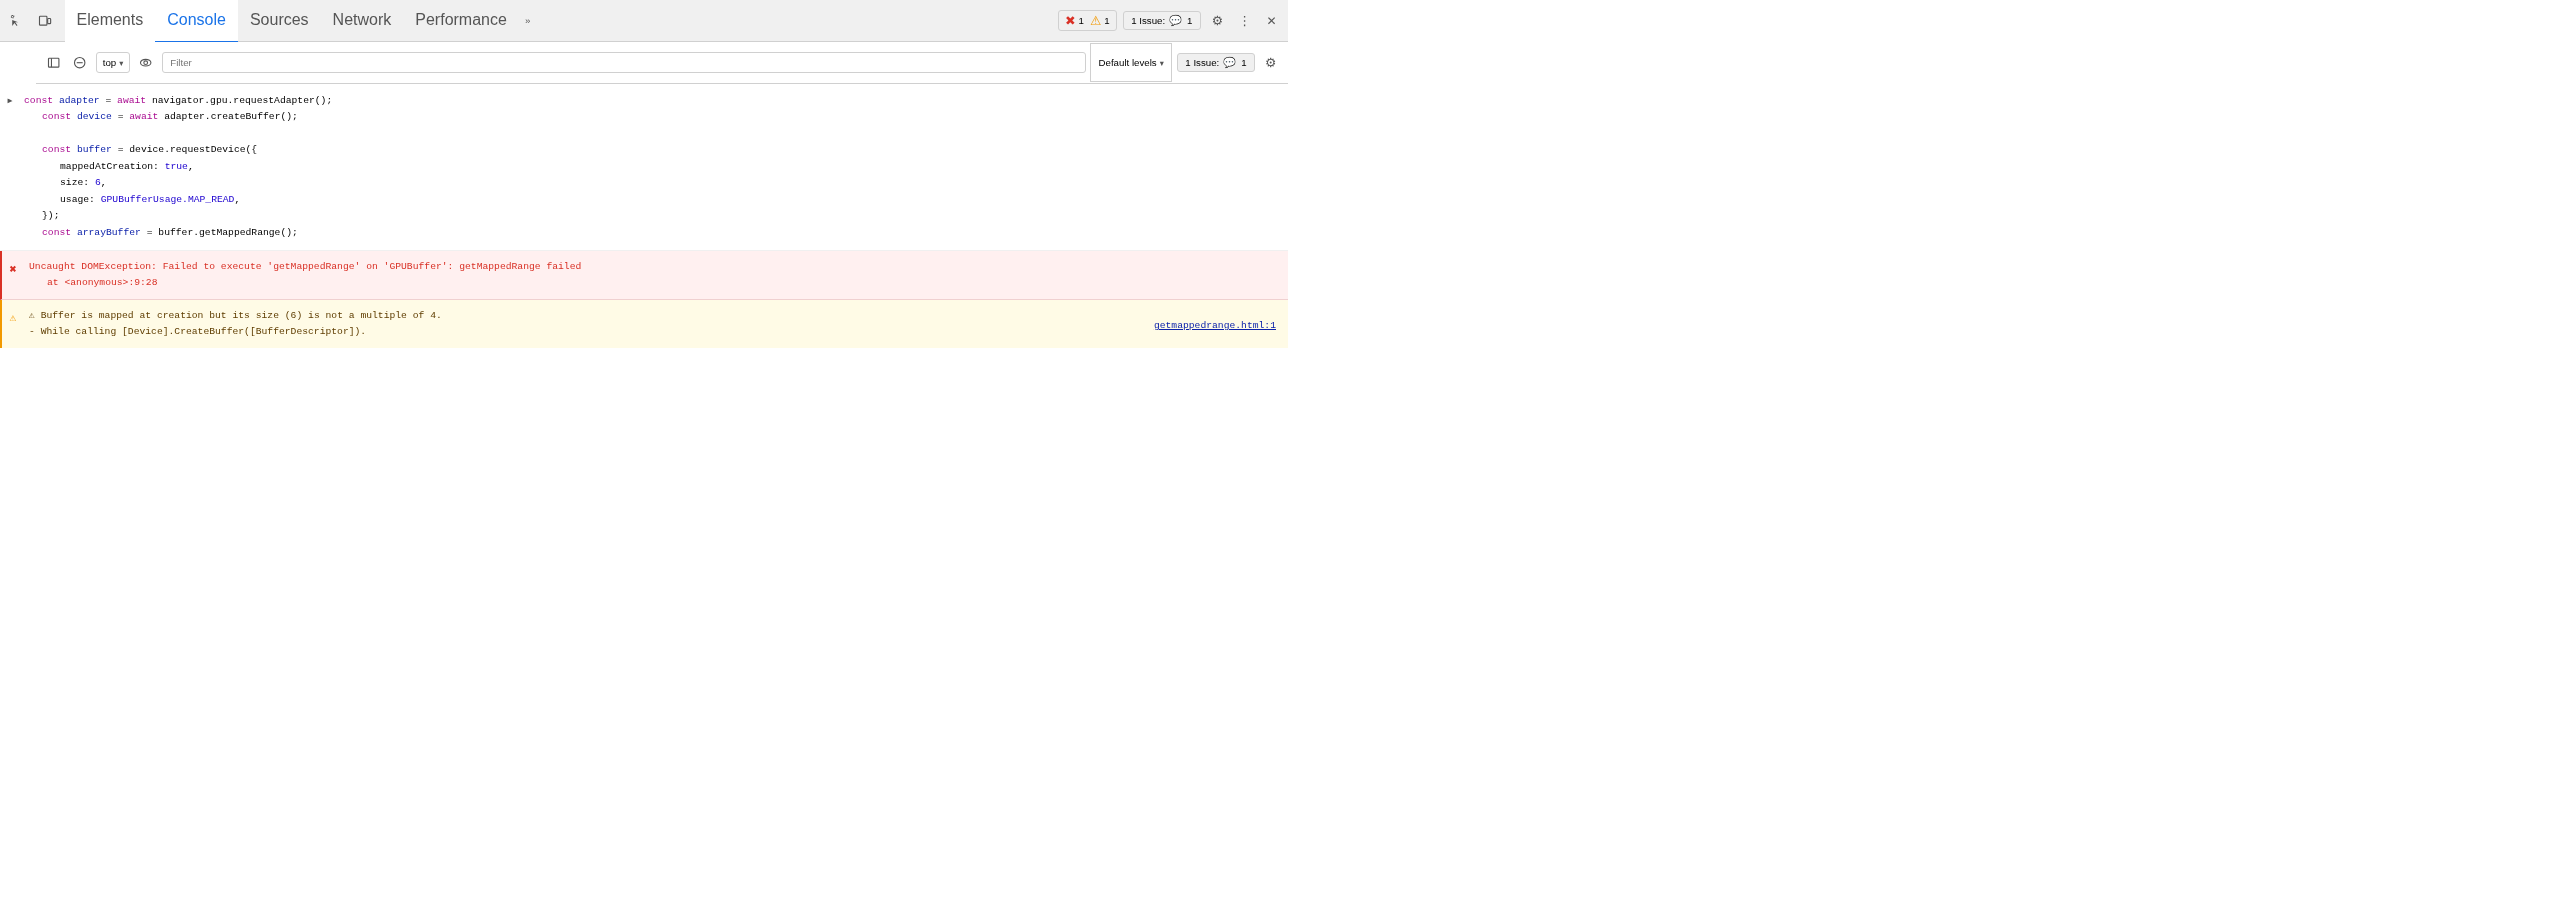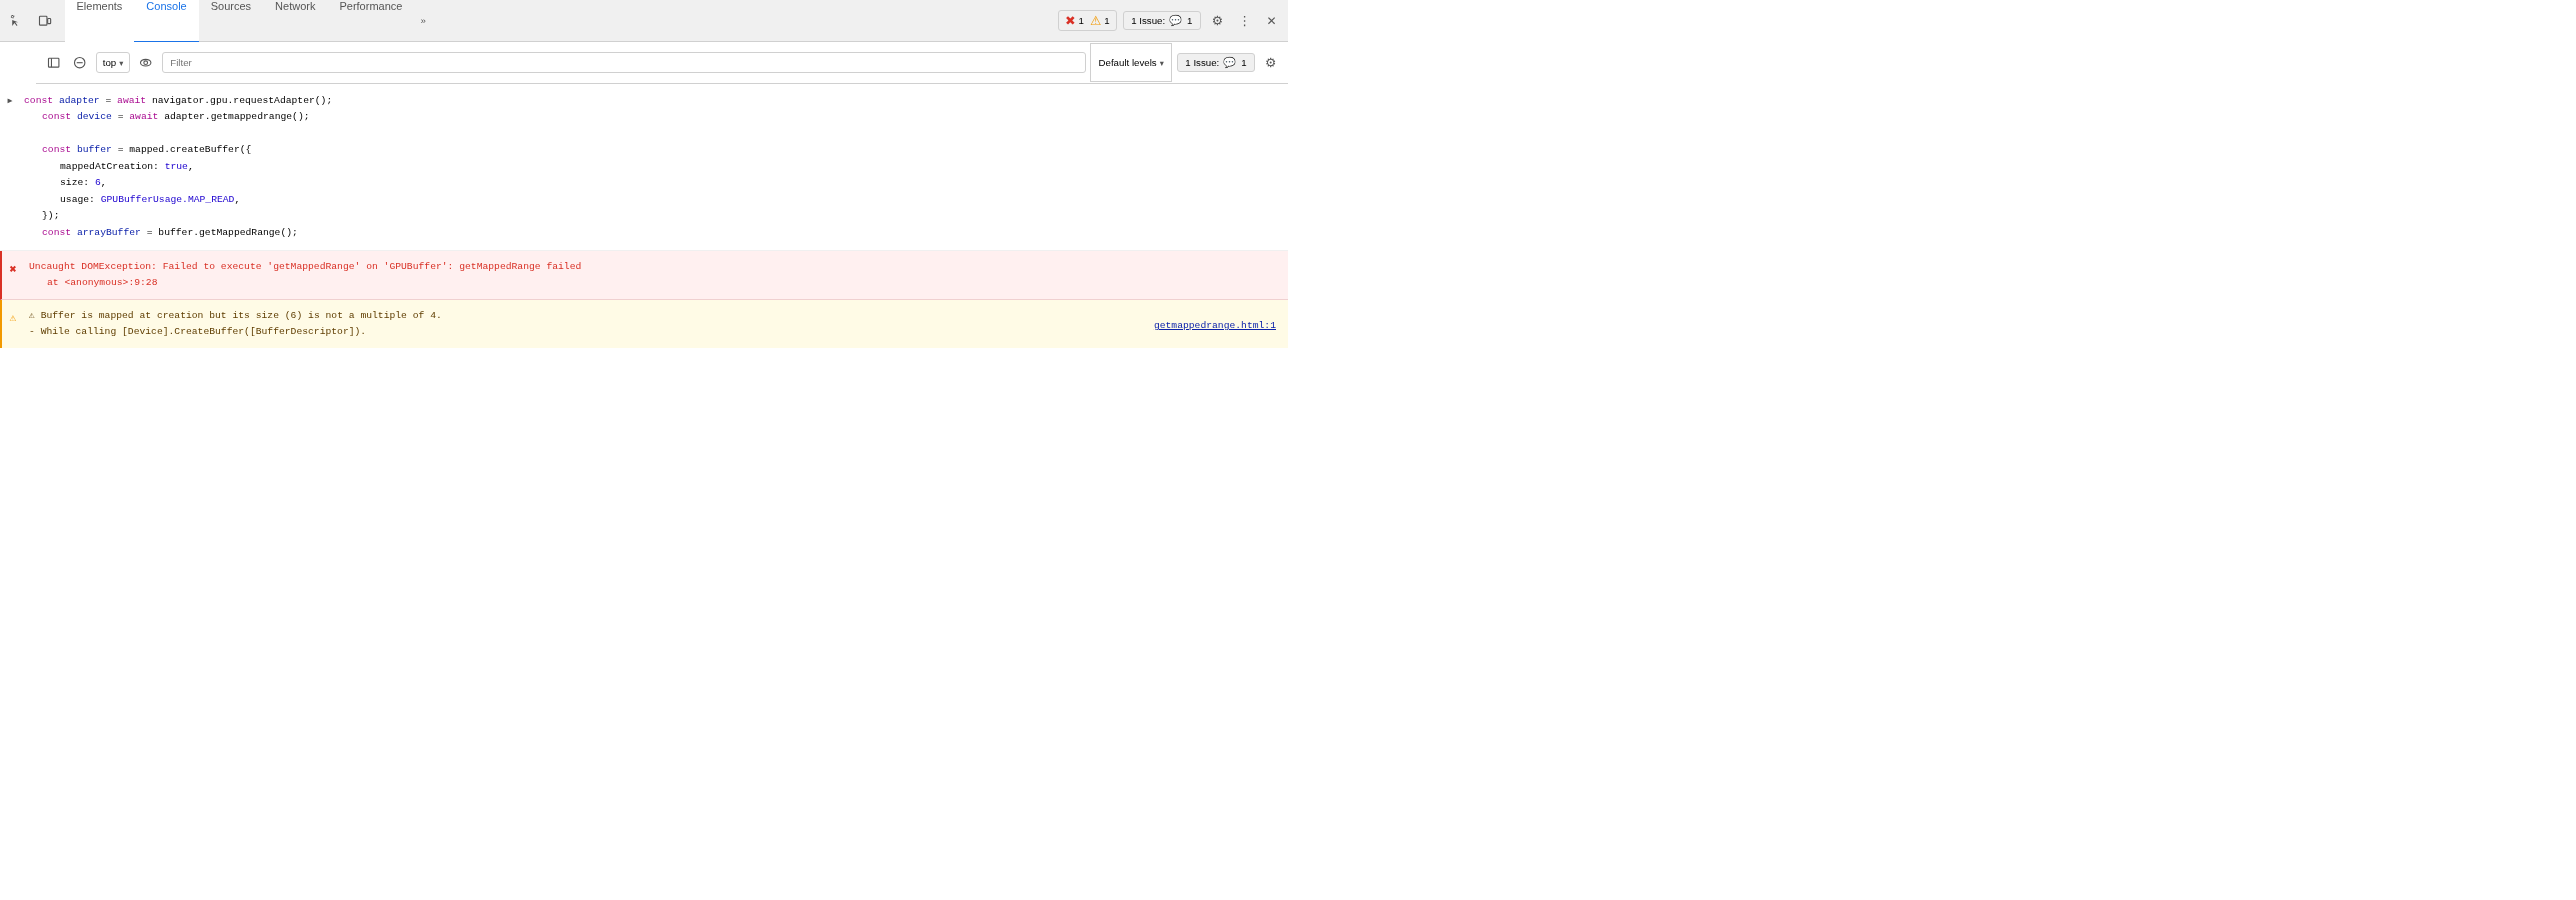--- a/index.html
+++ b/index.html
@@ -37,25 +37,25 @@
       cursor: pointer;
       border-radius: 3px;
       color: #555;
       font-size: 12px;
       border: none;
       background: none;
     }
 
     .tab {
       display: flex;
-      align-items: flex-start;
+      align-items: center;
       height: 42px;
       padding: 0 12px;
       cursor: pointer;
-      font-size: 11px;
+      font-size: 16px;
       color: #555;
       border-bottom: 1.5px solid transparent;
       white-space: nowrap;
     }
     .tab.active {
       color: #1a73e8;
       border-bottom: 1.5px solid #1a73e8;
       background: #fff;
       font-weight: 500;
     }
@@ -371,28 +371,28 @@
       <span> = </span>
       <span class="kw-await">await</span>
       <span> navigator.gpu.requestAdapter();</span>
     </span>
     <span class="line indent1">
       <span class="kw-const">const</span>
       <span> </span>
       <span class="id-name">device</span>
       <span> = </span>
       <span class="kw-await">await</span>
-      <span> adapter.getmappedrange();</span>
+      <span> adapter.createBuffer();</span>
     </span>
     <span class="line">&nbsp;</span>
     <span class="line indent1">
       <span class="kw-const">const</span>
       <span> </span>
       <span class="id-name">buffer</span>
-      <span> = mapped.createBuffer({</span>
+      <span> = device.requestDevice({</span>
     </span>
     <span class="line indent2">
       <span>mappedAtCreation: </span><span class="kw-true">true</span><span>,</span>
     </span>
     <span class="line indent2">
       <span>size: </span><span class="kw-num">6</span><span>,</span>
     </span>
     <span class="line indent2">
       <span>usage: </span><span class="kw-val">GPUBufferUsage.MAP_READ</span><span>,</span>
     </span>

